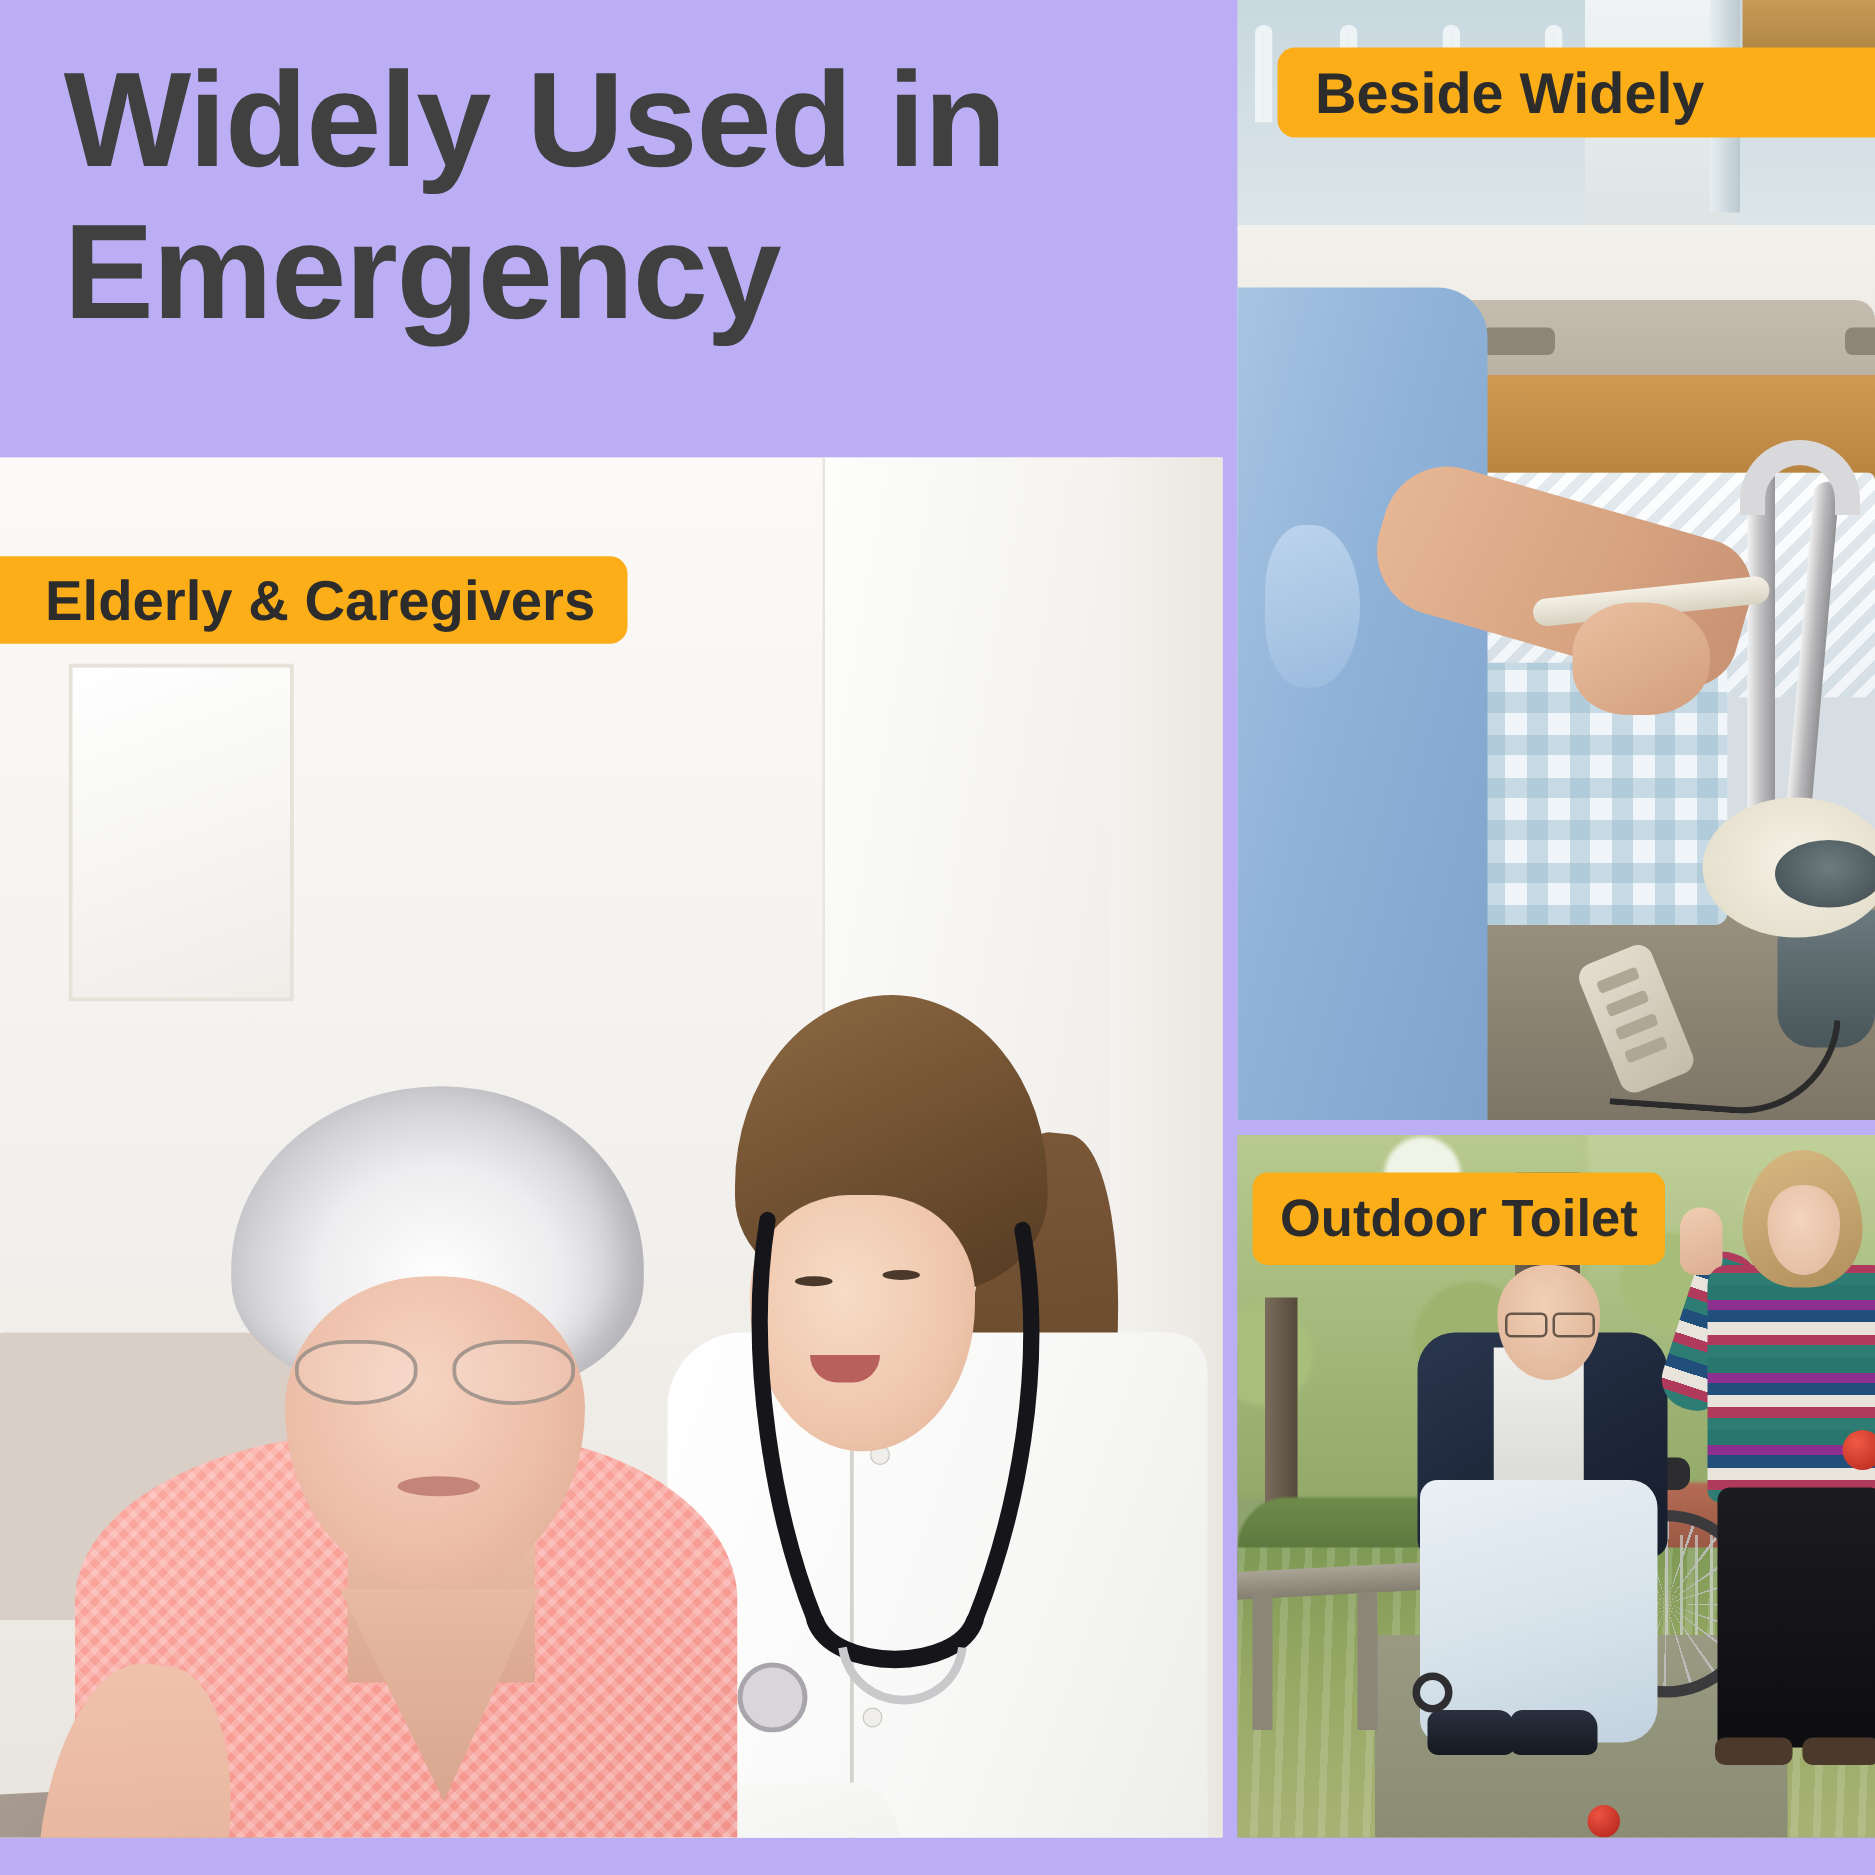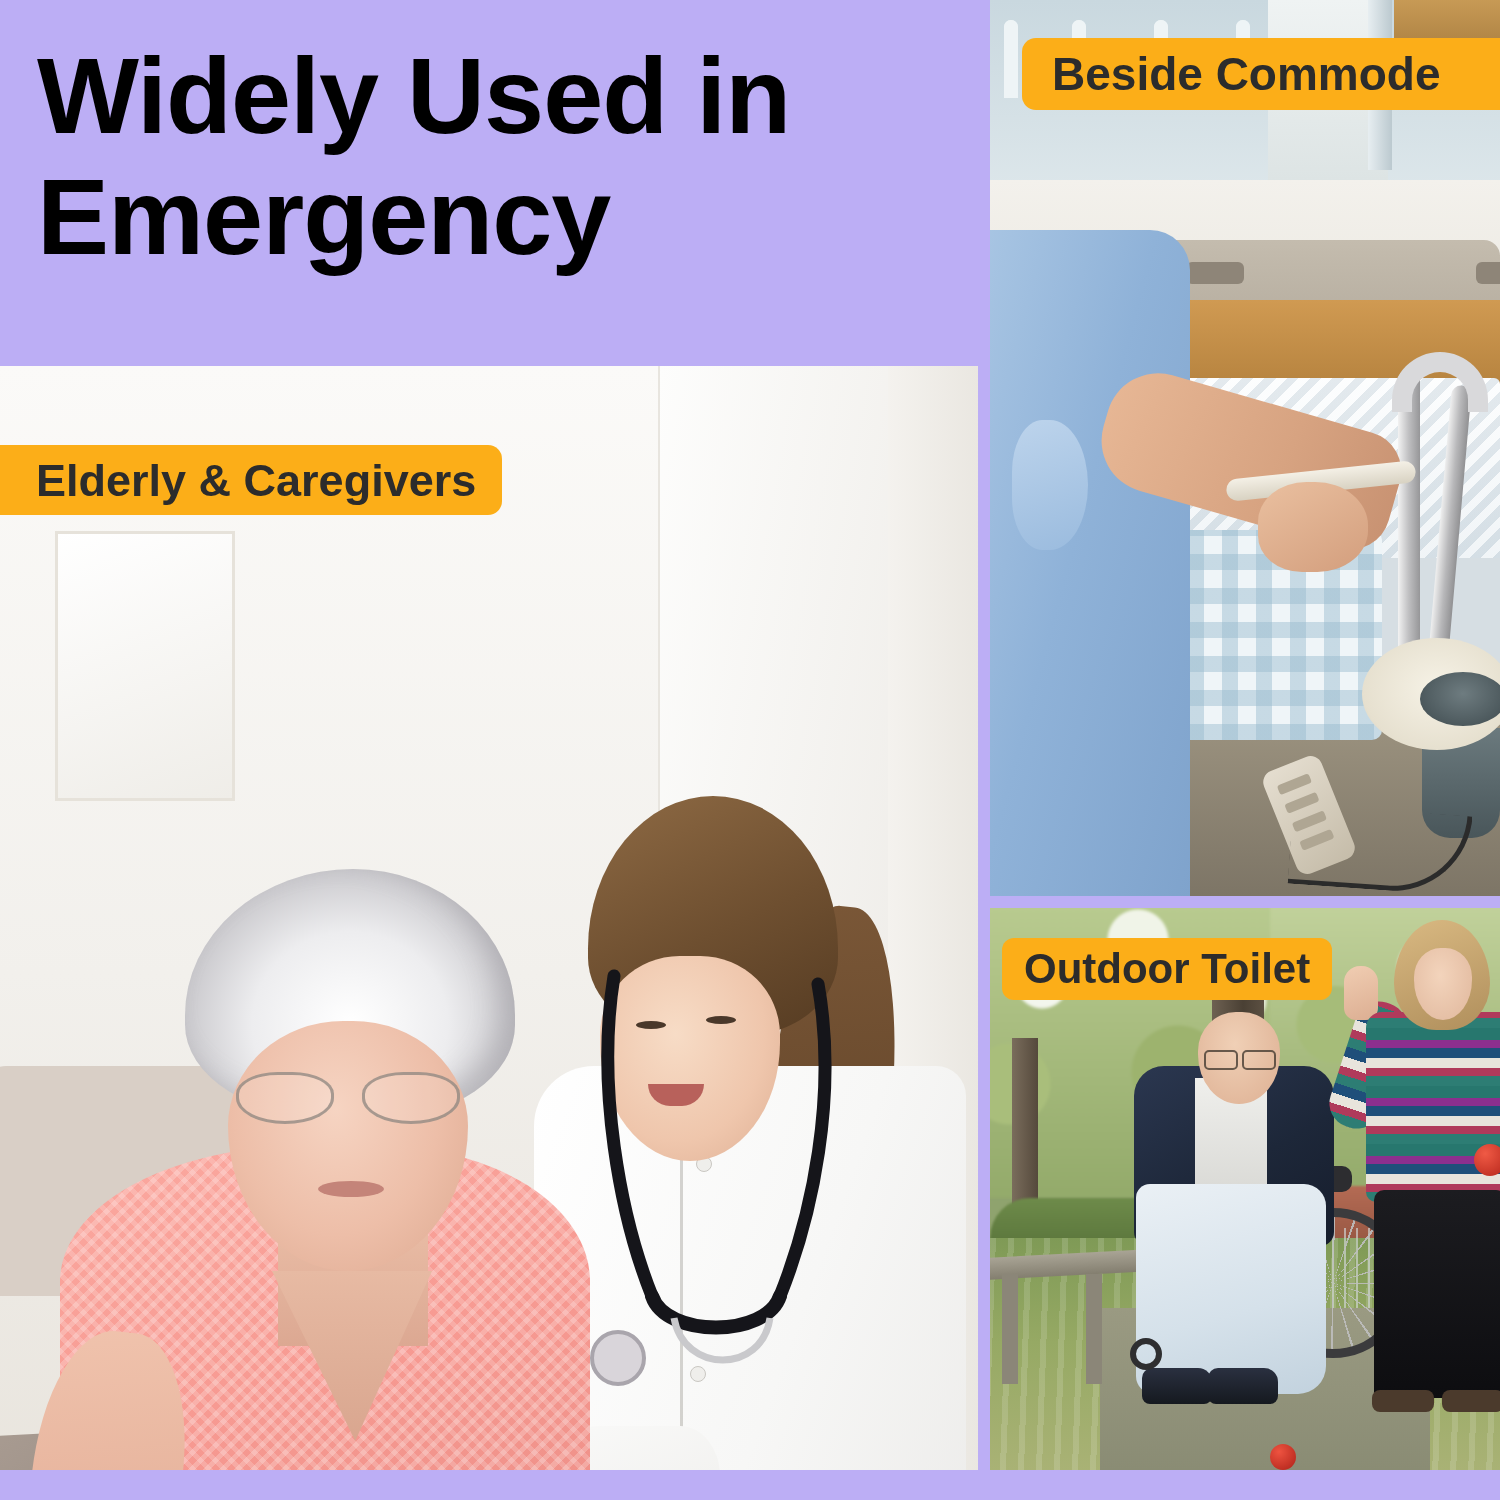--- a/index.html
+++ b/index.html
@@ -6,23 +6,23 @@
   html, body {
     width: 1500px; height: 1500px;
     overflow: hidden;
     font-family: "Liberation Sans", sans-serif;
   }
   body { background: #BCAEF5; position: relative; }
 
   
   .headline {
     position: absolute;
-    left: 37px; top: 36px;
+    left: 51px; top: 36px;
     width: 900px;
-    color: #000000;
+    color: #404040;
     font-size: 108px;
     font-weight: bold;
     line-height: 1.12;
     letter-spacing: -1px;
     white-space: pre-line;
   }
 
   
   .panel { position: absolute; overflow: hidden; }
 
@@ -423,21 +423,21 @@
   .wm-shoe.p1 { left: 382px; }
   .wm-shoe.p2 { left: 452px; }
   .red-ball { position:absolute; left:484px; top:236px; width:32px; height:32px;
               background: radial-gradient(circle at 35% 30%,#F05A45,#B5251A); border-radius:50%; }
   .red-ball-2 { position:absolute; left:280px; top:536px; width:26px; height:26px;
                 background: radial-gradient(circle at 35% 30%,#EE5340,#AE2118); border-radius:50%; }
 
   
   #badge-elderly { left: 0; top: 400px; height: 70px; font-size: 45px; }
   #badge-commode { left: 1022px; top: 38px; width: 478px; height: 72px; font-size: 46px; }
-  #badge-outdoor { left: 1002px; top: 938px; height: 62px; font-size: 42px; }
+  #badge-outdoor { left: 1002px; top: 938px; height: 74px; font-size: 42px; }
 </style>
 </head>
 <body>
 
 <div class="headline">Widely Used in
 Emergency</div>
 
 <div class="panel" id="panel-elderly">
   <div class="room-bg"></div>
   <div class="wall-panel-r"></div>
@@ -522,21 +522,21 @@
   <div class="remote">
     <b style="top:16px"></b>
       <b style="top:36px"></b>
       <b style="top:56px"></b>
       <b style="top:76px"></b>
   </div>
   <div class="cord"></div>
 </div>
 
 <div class="badge badge-right" id="badge-commode">
-  <span>Beside Commode</span>
+  <span>Beside Widely</span>
 </div>
 
 <div class="panel" id="panel-outdoor">
   <div class="sky"></div>
   <div class="tree-mass"></div>
   <div class="tree-mass-2"></div>
   <div class="trunk"></div>
   <div class="trunk2"></div>
   <div class="hedge"></div>
   <div class="house"></div>

